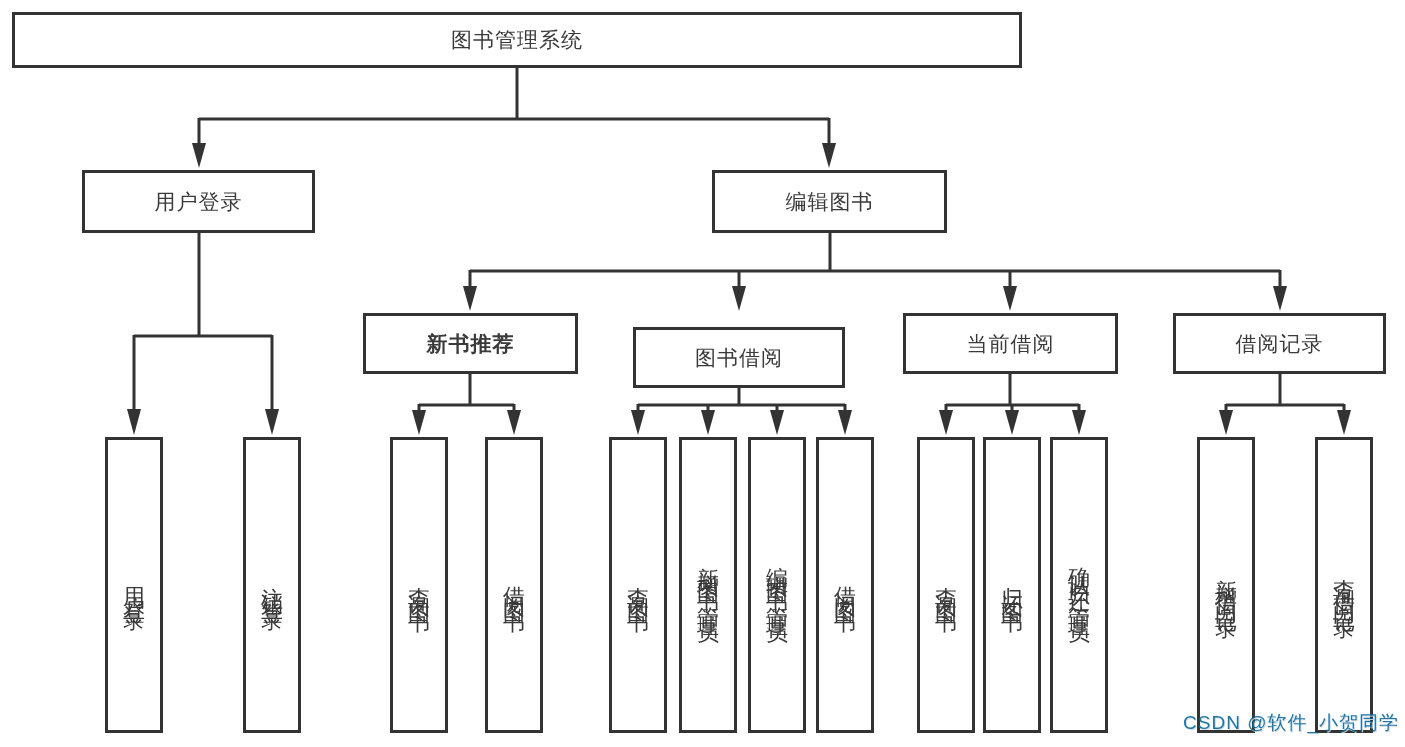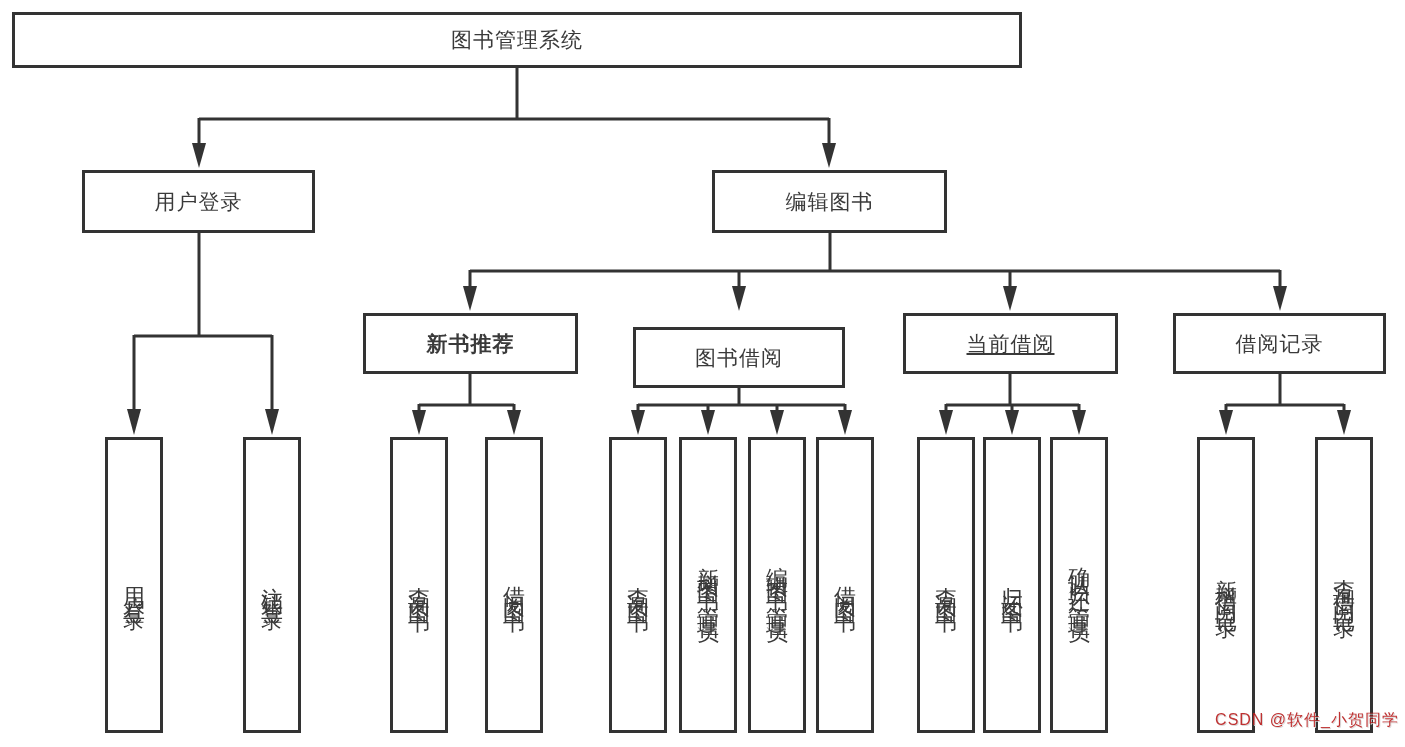--- a/index.html
+++ b/index.html
@@ -48,22 +48,22 @@
     font-size: 22px;
     letter-spacing: 8px;
     line-height: 1;
     white-space: nowrap;
   }
   .watermark {
     position: absolute;
     right: 6px;
     top: 710px;
     z-index: 3;
-    color: #b91c1c;
-    font-size: 16px;
+    color: #0369a1;
+    font-size: 19px;
     letter-spacing: 1px;
     opacity: 0.9;
     text-shadow: 1px 1px 0 #d7d7d7;
   }
 </style>
 </head>
 <body>
 
 <div id="canvas">
 
@@ -114,21 +114,21 @@
     </g>
   </svg>
 
   <div class="box" style="left:12px; top:12px; width:1010px; height:56px;">图书管理系统</div>
 
   <div class="box" style="left:82px; top:170px; width:233px; height:63px;">用户登录</div>
   <div class="box" style="left:712px; top:170px; width:235px; height:63px;">编辑图书</div>
 
   <div class="box" style="left:363px; top:313px; width:215px; height:61px;font-weight:bold;">新书推荐</div>
   <div class="box" style="left:633px; top:327px; width:212px; height:61px;">图书借阅</div>
-  <div class="box" style="left:903px; top:313px; width:215px; height:61px;text-decoration:underline;">当前借阅</div>
+  <div class="box" style="left:903px; top:313px; width:215px; height:61px;">当前借阅</div>
   <div class="box" style="left:1173px; top:313px; width:213px; height:61px;">借阅记录</div>
 
   <div class="vbox" style="left:105px; top:437px; width:58px; height:296px;">
     <span>用户登录</span>
   </div>
   <div class="vbox" style="left:243px; top:437px; width:58px; height:296px;">
     <span>注销登录</span>
   </div>
 
   <div class="vbox" style="left:390px; top:437px; width:58px; height:296px;">

